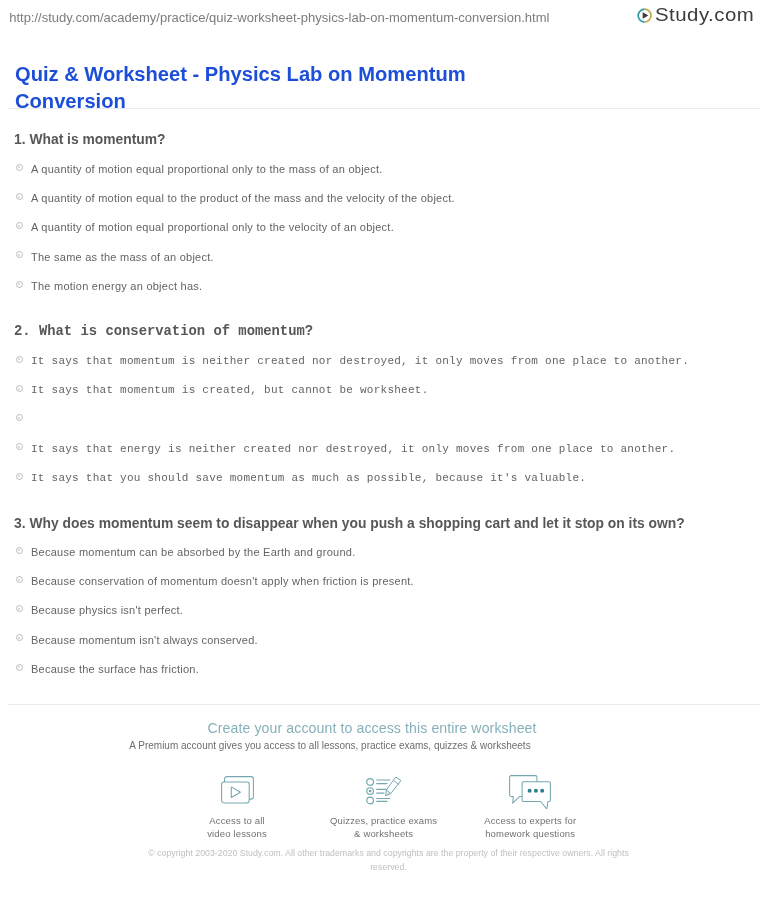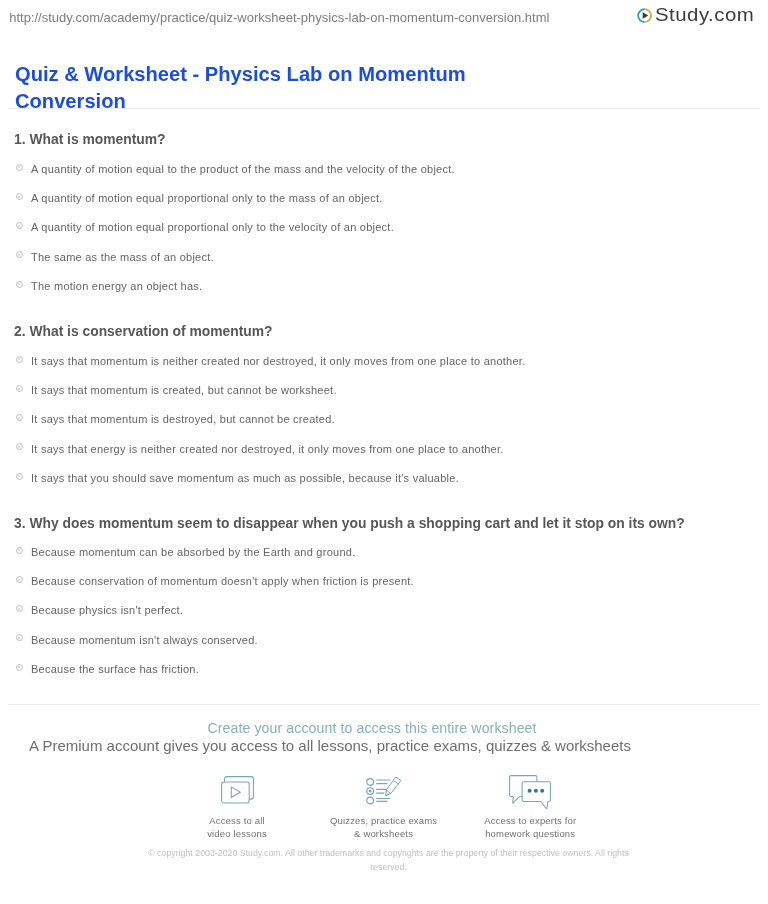--- a/index.html
+++ b/index.html
@@ -57,21 +57,21 @@
     line-height:15px; white-space:nowrap;
   }
 
   
   .cta-head {
     position:absolute; left:0; width:744px; top:720px; text-align:center;
     font-size:14.1px; color:#86b0ba; letter-spacing:0.11px; line-height:17px;
   }
   .cta-sub {
     position:absolute; left:0; width:660px; top:739px; text-align:center;
-    font-size:15px; color:#6e6e6e; line-height:13px;
+    font-size:10px; color:#6e6e6e; line-height:13px;
   }
   .features { position:absolute; left:0; top:0; width:768px; height:1px; }
   .feature { position:absolute; width:180px; text-align:center; top:0; }
   .feature-icon { position:absolute; left:0; width:180px; display:flex; justify-content:center; }
   .feature-label { position:absolute; left:0; width:180px; font-size:9.5px; color:#717171; line-height:13.2px; letter-spacing:0.16px; }
 
   .footer {
     position:absolute; left:140px; width:497px; top:847px; text-align:center;
     font-size:8.8px; color:#bfbfbf; line-height:13.5px;
   }
@@ -95,54 +95,53 @@
   <h1 class="title">Quiz &amp; Worksheet - Physics Lab on Momentum Conversion</h1>
 
   <div class="hr hr-top"></div>
 
   <div id="questions">
       <div class="qblock" style="top: 132.2px;">
         <div class="qtitle"><span>1.</span> <span>What is momentum?</span></div>
         <ul class="answers" style="margin-top: 13.2px;">
           <li class="answer">
             <span class="radio"></span>
+            <span class="atext">A quantity of motion equal proportional only to the mass of an object.</span>
+          </li>
+          <li class="answer">
+            <span class="radio"></span>
             <span class="atext">A quantity of motion equal to the product of the mass and the velocity of the object.</span>
           </li>
           <li class="answer">
             <span class="radio"></span>
-            <span class="atext">A quantity of motion equal proportional only to the mass of an object.</span>
-          </li>
-          <li class="answer">
-            <span class="radio"></span>
             <span class="atext">A quantity of motion equal proportional only to the velocity of an object.</span>
           </li>
           <li class="answer">
             <span class="radio"></span>
             <span class="atext">The same as the mass of an object.</span>
           </li>
           <li class="answer">
             <span class="radio"></span>
             <span class="atext">The motion energy an object has.</span>
           </li>
         </ul>
       </div>
-      <div class="qblock" style="top: 324.2px;">
+      <div class="qblock" style="top: 324.2px; font-family: Liberation Mono, monospace;">
         <div class="qtitle"><span>2.</span> <span>What is conservation of momentum?</span></div>
         <ul class="answers" style="margin-top: 13.2px;">
           <li class="answer">
             <span class="radio"></span>
             <span class="atext">It says that momentum is neither created nor destroyed, it only moves from one place to another.</span>
           </li>
           <li class="answer">
             <span class="radio"></span>
             <span class="atext">It says that momentum is created, but cannot be worksheet.</span>
           </li>
           <li class="answer">
             <span class="radio"></span>
-            <span class="atext">It says that momentum is destroyed, but cannot be created.</span>
           </li>
           <li class="answer">
             <span class="radio"></span>
             <span class="atext">It says that energy is neither created nor destroyed, it only moves from one place to another.</span>
           </li>
           <li class="answer">
             <span class="radio"></span>
             <span class="atext">It says that you should save momentum as much as possible, because it's valuable.</span>
           </li>
         </ul>

